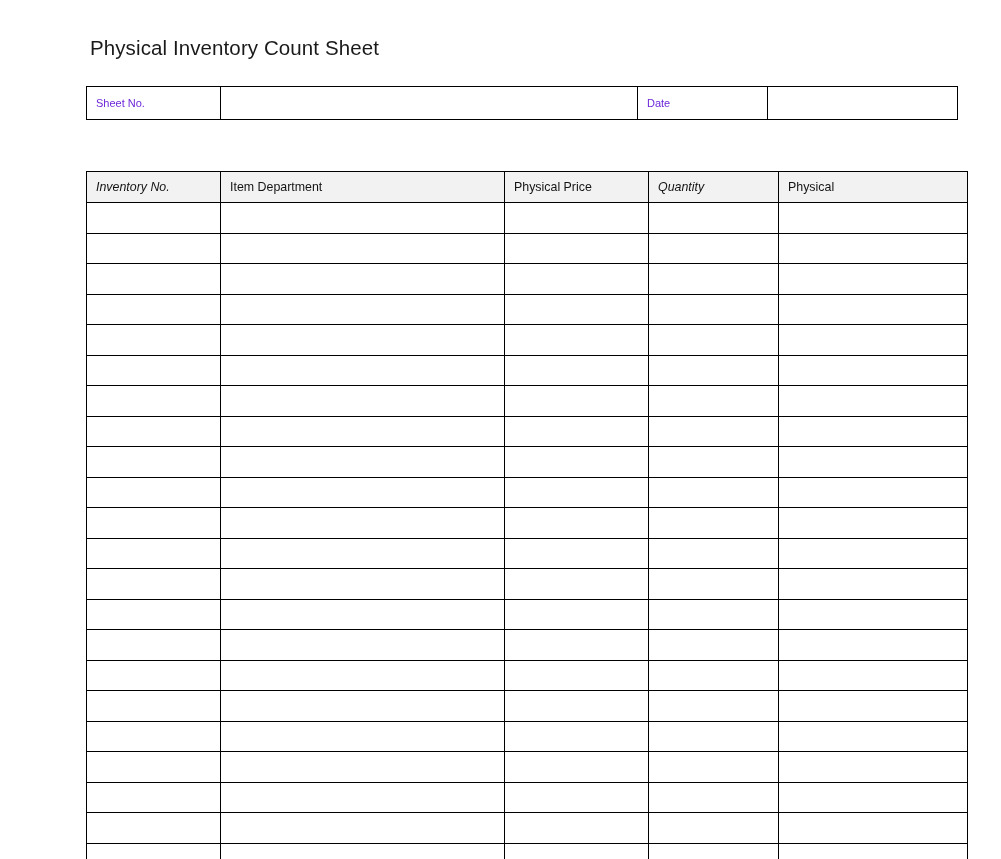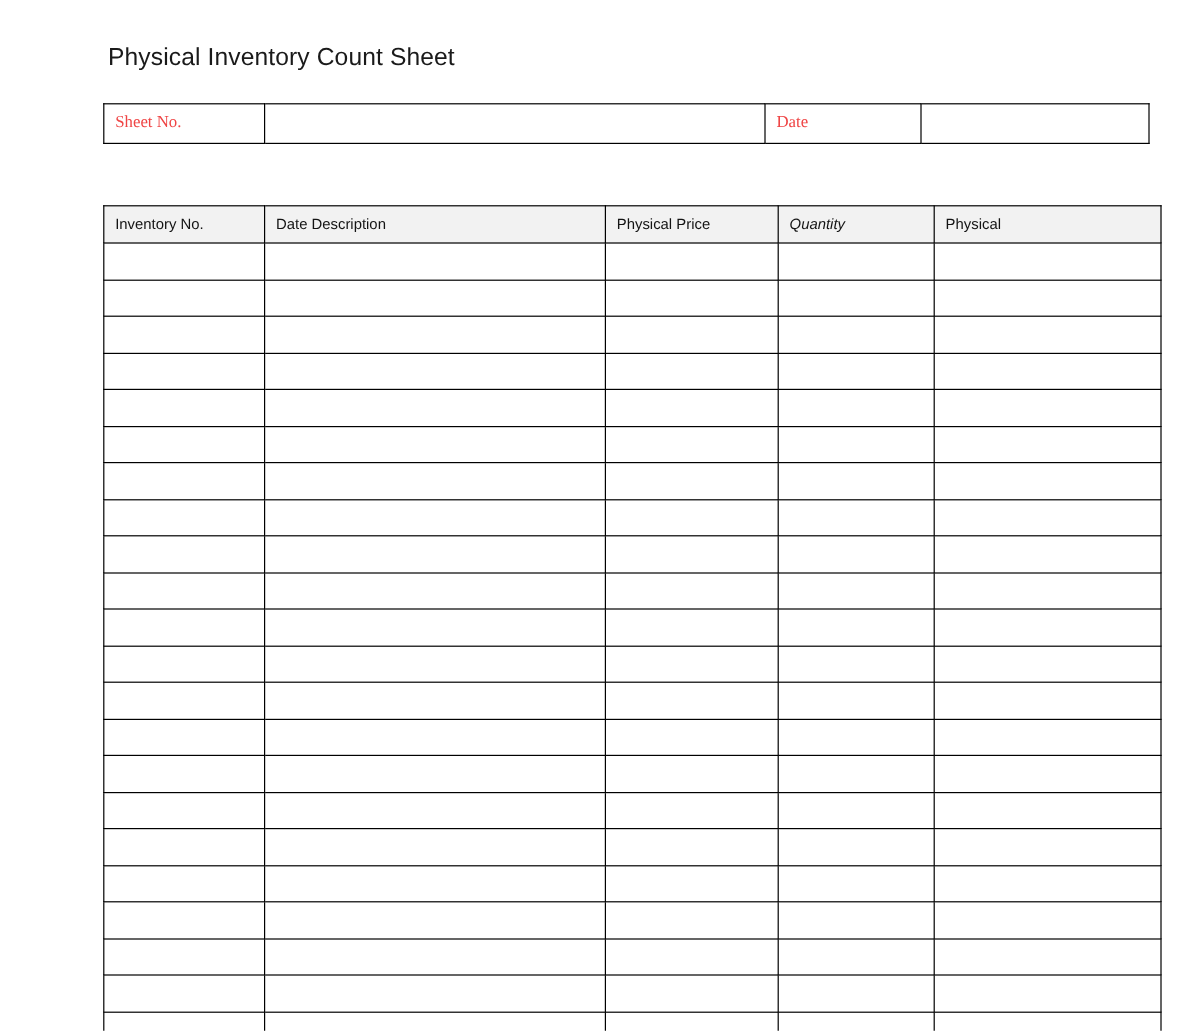--- a/index.html
+++ b/index.html
@@ -40,25 +40,24 @@
     left: 86px;
     top: 86px;
     width: 831px;
     border-collapse: collapse;
     table-layout: fixed;
   }
   .meta-table td {
     border: 1px solid #000000;
     height: 32px;
     padding: 0 0 0 9px;
-    font-size: 14px;
-    color: #ef4444;
+    font-size: 11px;
+    color: #6d28d9;
     vertical-align: middle;
     background: #ffffff;
-    font-family: Liberation Serif, serif;
   }
   .meta-label-1 { width: 124px; }
   .meta-value-1 { width: 407px; }
   .meta-label-2 { width: 120px; }
   .meta-value-2 { width: 180px; }
 
   
   .grid-table {
     position: absolute;
     left: 86px;
@@ -78,21 +77,21 @@
     color: #141414;
   }
   .grid-table thead th {
     height: 30px;
     background: #f2f2f2;
   }
   .grid-table tbody td {
     height: 29.5px;
     background: #ffffff;
   }
-  .col-inv   { width: 124px; }
+  .col-inv   { width: 124px; font-style: italic; }
   .col-desc  { width: 274px; }
   .col-price { width: 134px; }
   .col-qty   { width: 120px; font-style: italic; }
   .col-loc   { width: 179px; }
 </style>
 </head>
 <body>
 
 <div class="page">
 
@@ -106,21 +105,21 @@
         <td class="meta-label-2">Date</td>
         <td class="meta-value-2"></td>
       </tr>
     </tbody>
   </table>
 
   <table class="grid-table">
     <thead>
       <tr>
         <th class="col-inv">Inventory No.</th>
-        <th class="col-desc">Date Description</th>
+        <th class="col-desc">Item Department</th>
         <th class="col-price">Physical Price</th>
         <th class="col-qty">Quantity</th>
         <th class="col-loc">Physical</th>
       </tr>
     </thead>
     <tbody id="grid-body">
         <tr>
           <td class="col-inv"></td>
           <td class="col-desc"></td>
           <td class="col-price"></td>

